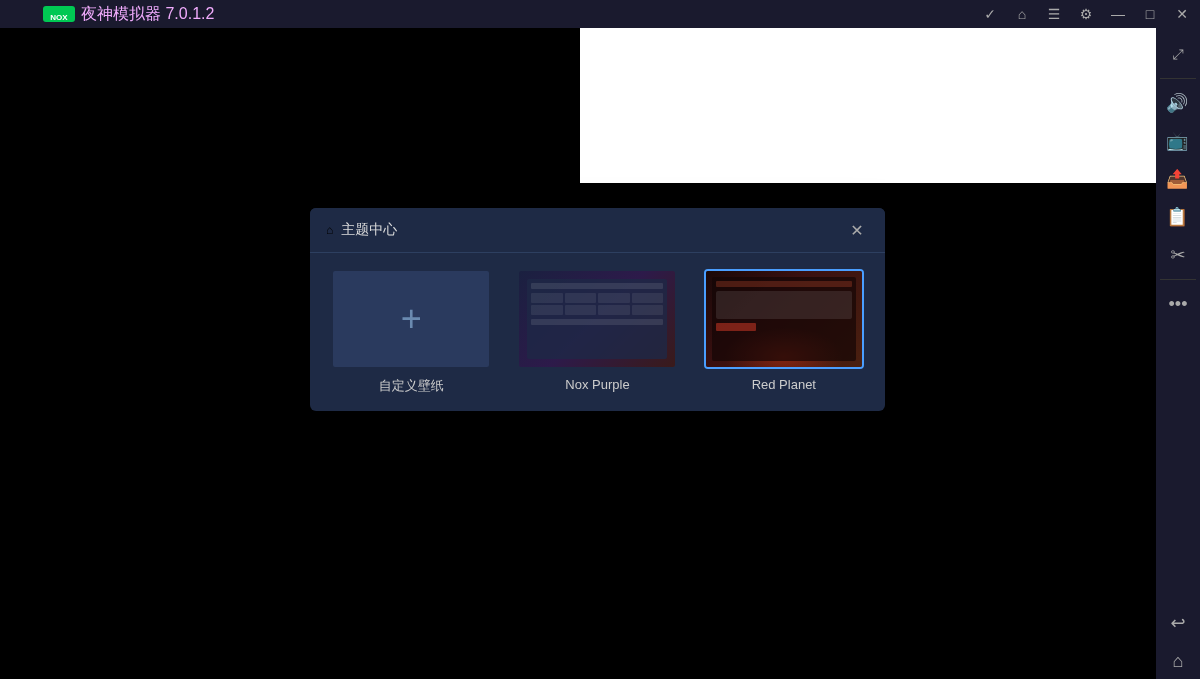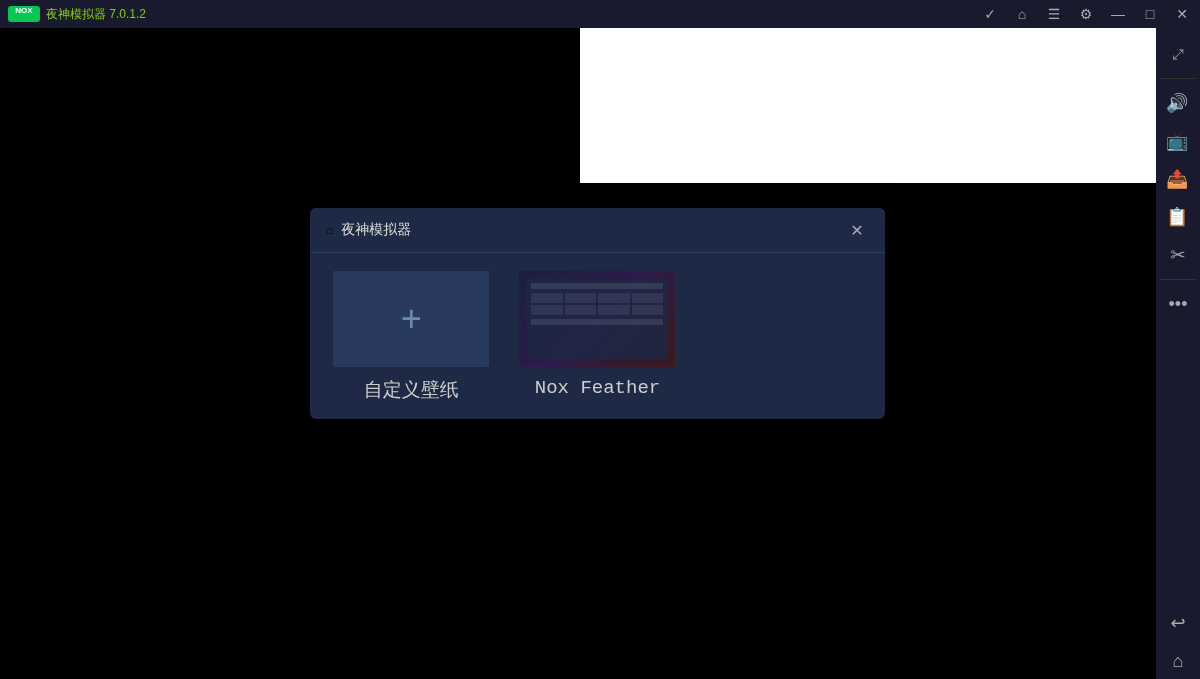--- a/index.html
+++ b/index.html
@@ -28,29 +28,30 @@
       align-items: center;
       gap: 6px;
       padding-left: 8px;
     }
     .nox-logo {
       width: 32px;
       height: 16px;
       background: #00c853;
       border-radius: 3px;
       display: flex;
-      align-items: flex-start;
+      align-items: flex-end;
       justify-content: center;
       font-size: 8px;
       font-weight: bold;
       color: white;
+      margin-left: 35px;
     }
     .title-bar-title {
-      color: #84cc16;
-      font-size: 12px;
+      color: #f0abfc;
+      font-size: 16px;
     }
     .title-bar-controls {
       display: flex;
       align-items: center;
       gap: 4px;
       padding-right: 4px;
     }
     .title-btn {
       width: 28px;
       height: 28px;
@@ -173,22 +174,21 @@
       border-radius: 4px;
       overflow: hidden;
       position: relative;
       border: 2px solid transparent;
     }
     .theme-item.selected .theme-thumb {
       border-color: #4a9eff;
     }
     .theme-label {
       color: #ccc;
-      font-size: 19px;
-      font-family: Liberation Mono, monospace;
+      font-size: 13px;
     }
 
     
     .thumb-custom {
       background: #2a3a5e;
       width: 100%;
       height: 100%;
       display: flex;
       align-items: center;
       justify-content: center;
@@ -384,21 +384,21 @@
 </div>
 
 <div class="main-area">
 
   <div class="white-content"></div>
 
   <div class="dialog">
     <div class="dialog-header">
       <div class="dialog-header-left">
         <span class="home-icon-unicode">⌂</span>
-        <span class="dialog-title">夜神模拟器</span>
+        <span class="dialog-title">主题中心</span>
       </div>
       <button class="dialog-close">✕</button>
     </div>
 
     <div class="dialog-body">
 
       <div class="theme-item">
         <div class="theme-thumb">
           <div class="thumb-custom">
             <span class="thumb-plus">+</span>
@@ -419,24 +419,37 @@
                 <div class="thumb-nox-cell"></div>
                 <div class="thumb-nox-cell"></div>
                 <div class="thumb-nox-cell"></div>
                 <div class="thumb-nox-cell"></div>
                 <div class="thumb-nox-cell"></div>
               </div>
               <div class="thumb-nox-bar"></div>
             </div>
           </div>
         </div>
-        <span class="theme-label">Nox Feather</span>
+        <span class="theme-label">Nox Purple</span>
       </div>
 
 
+      <div class="theme-item selected">
+        <div class="theme-thumb">
+          <div class="thumb-red">
+            <div class="thumb-red-glow"></div>
+            <div class="thumb-red-ui">
+              <div class="thumb-red-bar"></div>
+              <div class="thumb-red-panel"></div>
+              <div class="thumb-red-btn"></div>
+            </div>
+          </div>
+        </div>
+        <span class="theme-label">Red Planet</span>
+      </div>
 
 
     </div>
   </div>
 </div>
 
 <div class="right-toolbar">
   <button class="tool-btn expand-icon" title="expand">⤢</button>
   <div class="tool-btn-divider"></div>
   <button class="tool-btn">🔊</button>

